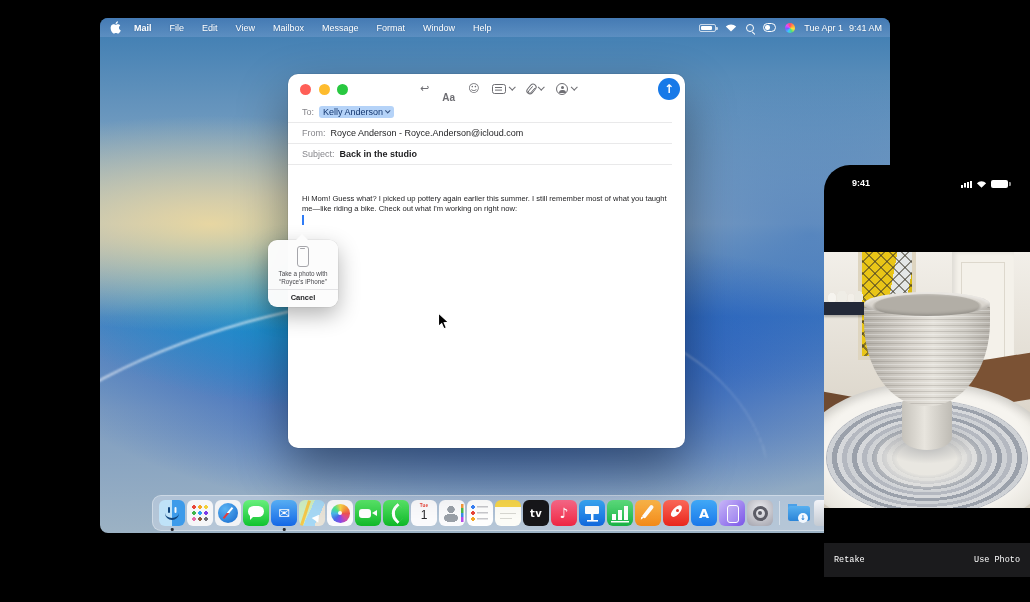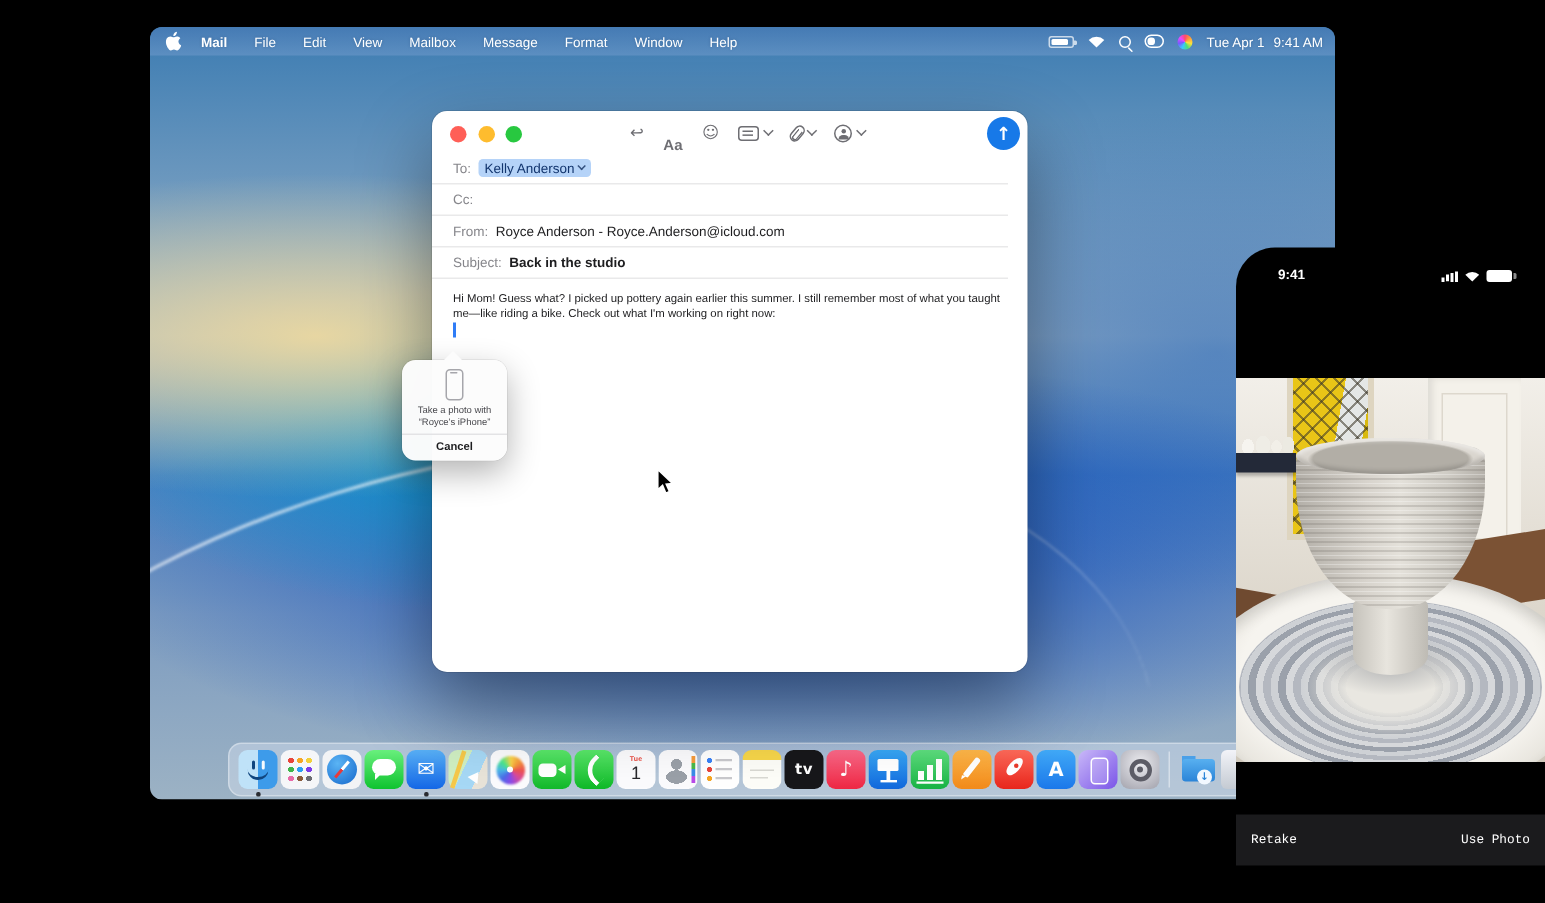--- a/index.html
+++ b/index.html
@@ -417,23 +417,20 @@
 
     <div class="fields">
       <div class="frow">
         <span class="flabel">To:</span>
         <span class="pill">
           <span>Kelly Anderson</span>
           <span class="chev"></span>
         </span>
       </div>
       <div class="frow">
-        <span class="flabel">Cc:</span>
-      </div>
-      <div class="frow">
         <span class="flabel">From:</span>
         <span class="fvalue">Royce Anderson - Royce.Anderson@icloud.com</span>
       </div>
       <div class="frow">
         <span class="flabel">Subject:</span>
         <span class="fvalue subject">Back in the studio</span>
       </div>
     </div>
 
     <div class="cbody">Hi Mom! Guess what? I picked up pottery again earlier this summer. I still remember most of what you taught me—like riding a bike. Check out what I'm working on right now:</div>

